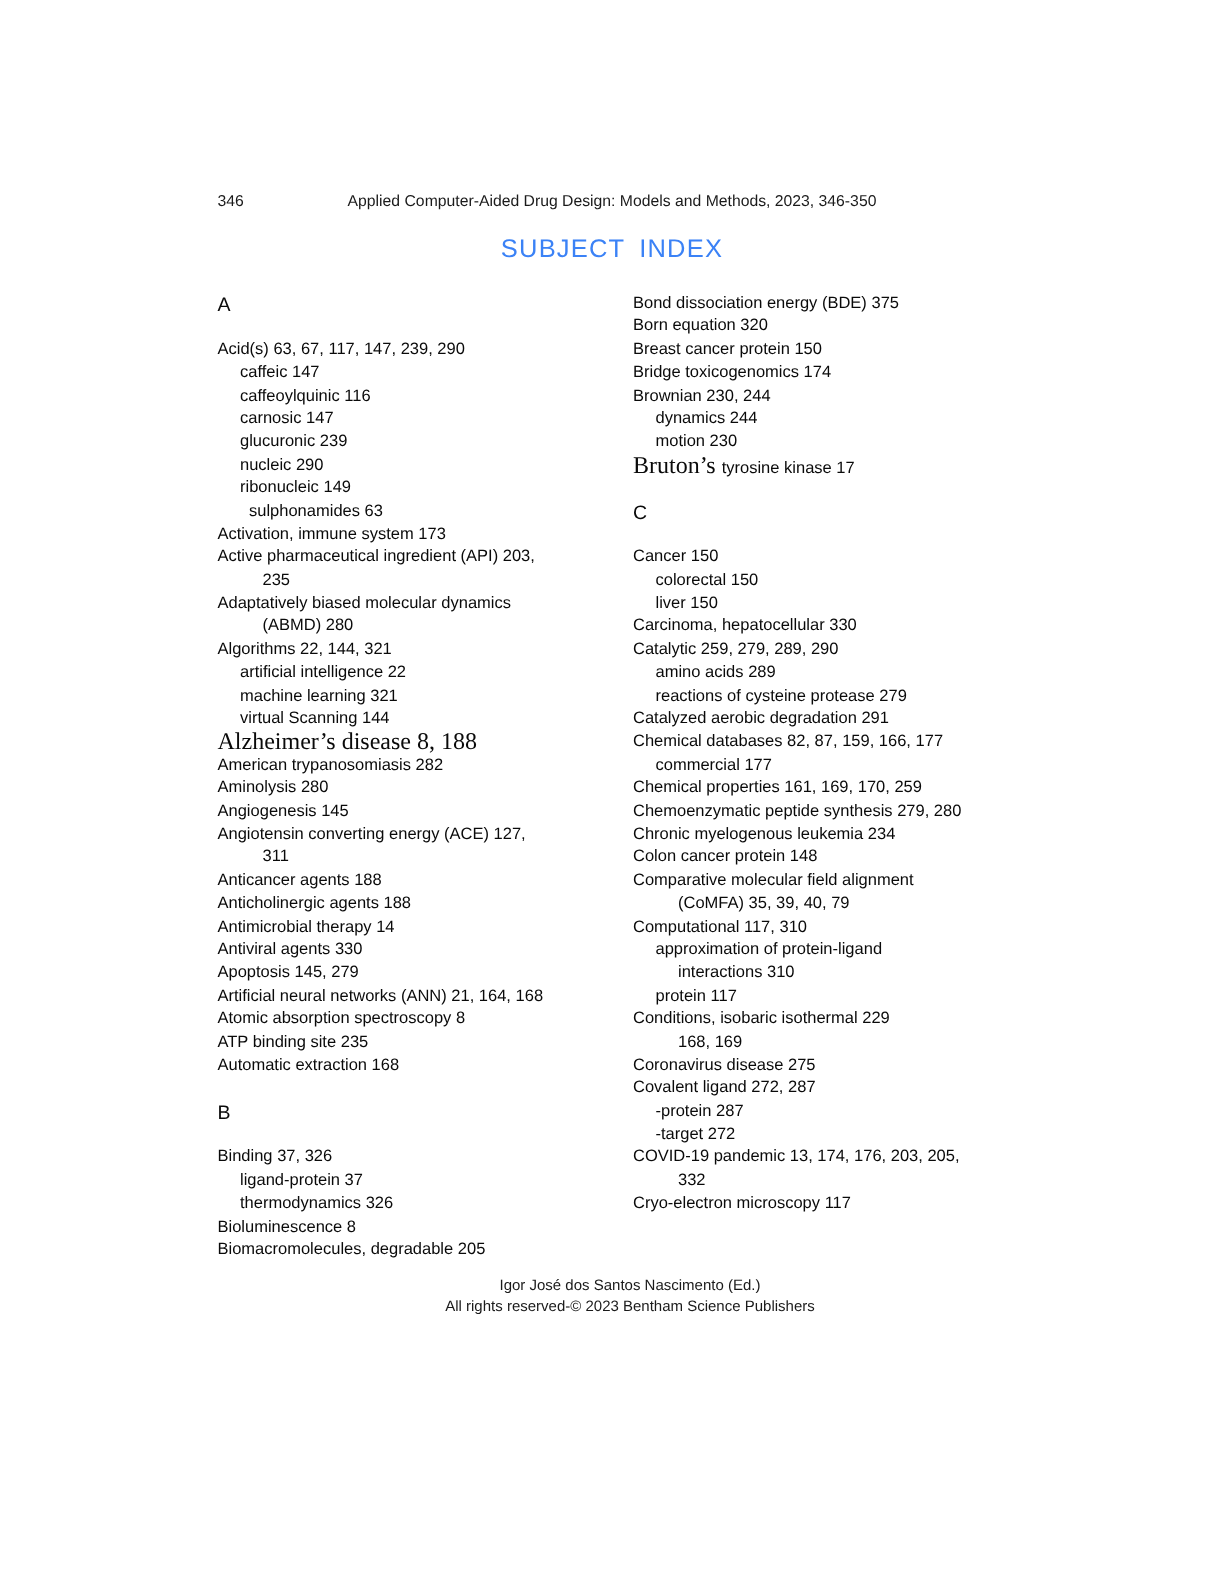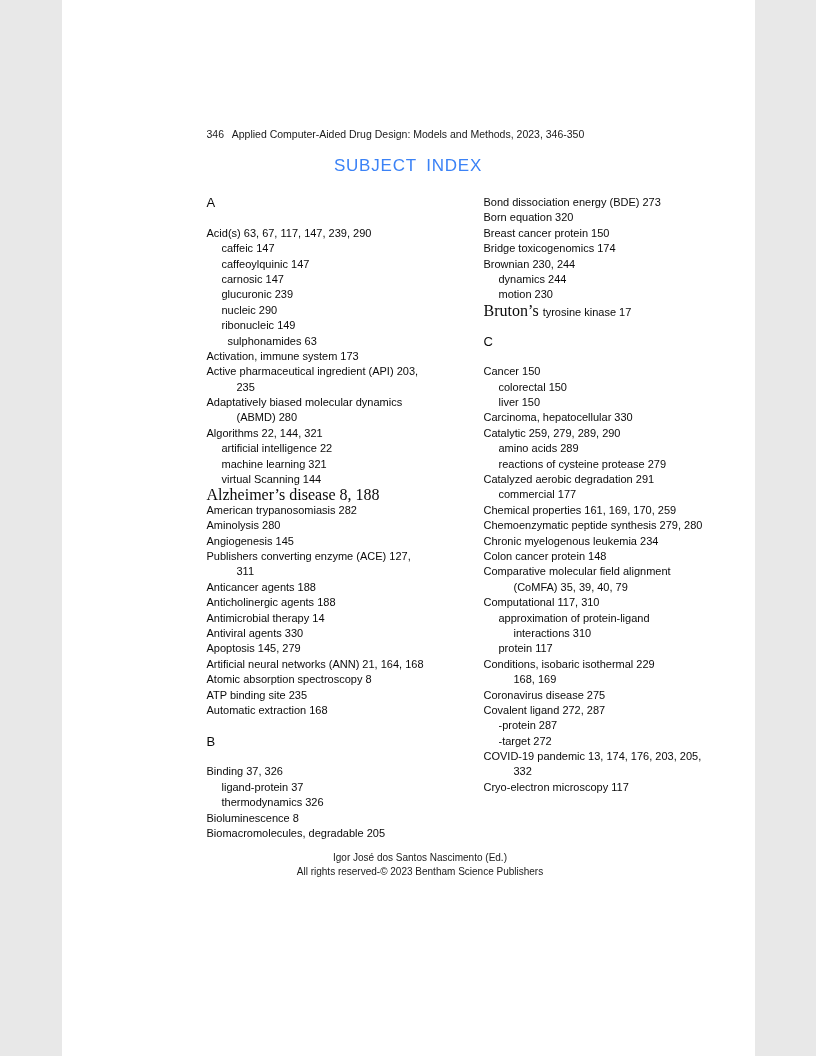--- a/index.html
+++ b/index.html
@@ -1,18 +1,18 @@
 <!DOCTYPE html>
 <html><head>
 <meta charset="utf-8">
 <style>
   html, body { margin: 0; padding: 0; background: #e8e8e8; }
   .page {
     position: relative;
-    width: 693px;
+    width: 816px;
     height: 1056px;
     margin: 0 auto;
     background: #ffffff;
     font-family: "Liberation Sans", sans-serif;
     color: #000;
     overflow: hidden;
   }
   .page-header {
     position: absolute;
     top: 127px;
@@ -105,75 +105,76 @@
     <span class="running">Applied Computer-Aided Drug Design: Models and Methods, 2023, 346-350</span>
   </div>
 
   <h1 class="page-title">SUBJECT INDEX</h1>
 
   <div class="cols">
     <div class="col" id="col-left">
         <div class="sec-heading">A</div>
         <div class="line i0">Acid(s) 63, 67, 117, 147, 239, 290</div>
         <div class="line i1">caffeic 147</div>
-        <div class="line i1">caffeoylquinic 147</div>
+        <div class="line i1">caffeoylquinic 116</div>
         <div class="line i1">carnosic 147</div>
         <div class="line i1">glucuronic 239</div>
         <div class="line i1">nucleic 290</div>
         <div class="line i1">ribonucleic 149</div>
         <div class="line i2">sulphonamides 63</div>
         <div class="line i0">Activation, immune system 173</div>
         <div class="line i0">Active pharmaceutical ingredient (API) 203,</div>
         <div class="line i3">235</div>
         <div class="line i0">Adaptatively biased molecular dynamics</div>
         <div class="line i3">(ABMD) 280</div>
         <div class="line i0">Algorithms 22, 144, 321</div>
         <div class="line i1">artificial intelligence 22</div>
         <div class="line i1">machine learning 321</div>
         <div class="line i1">virtual Scanning 144</div>
         <div class="line i0 serif">Alzheimer’s disease 8, 188</div>
         <div class="line i0">American trypanosomiasis 282</div>
         <div class="line i0">Aminolysis 280</div>
         <div class="line i0">Angiogenesis 145</div>
-        <div class="line i0">Publishers converting enzyme (ACE) 127,</div>
+        <div class="line i0">Angiotensin converting energy (ACE) 127,</div>
         <div class="line i3">311</div>
         <div class="line i0">Anticancer agents 188</div>
         <div class="line i0">Anticholinergic agents 188</div>
         <div class="line i0">Antimicrobial therapy 14</div>
         <div class="line i0">Antiviral agents 330</div>
         <div class="line i0">Apoptosis 145, 279</div>
         <div class="line i0">Artificial neural networks (ANN) 21, 164, 168</div>
         <div class="line i0">Atomic absorption spectroscopy 8</div>
         <div class="line i0">ATP binding site 235</div>
         <div class="line i0">Automatic extraction 168</div>
         <div class="sec-heading">B</div>
         <div class="line i0">Binding 37, 326</div>
         <div class="line i1">ligand-protein 37</div>
         <div class="line i1">thermodynamics 326</div>
         <div class="line i0">Bioluminescence 8</div>
         <div class="line i0">Biomacromolecules, degradable 205</div>
       </div>
     <div class="col" id="col-right">
-        <div class="line i0">Bond dissociation energy (BDE) 273</div>
+        <div class="line i0">Bond dissociation energy (BDE) 375</div>
         <div class="line i0">Born equation 320</div>
         <div class="line i0">Breast cancer protein 150</div>
         <div class="line i0">Bridge toxicogenomics 174</div>
         <div class="line i0">Brownian 230, 244</div>
         <div class="line i1">dynamics 244</div>
         <div class="line i1">motion 230</div>
         <div class="line i0"><span class="serif">Bruton’s </span><span>tyrosine kinase 17</span></div>
         <div class="sec-heading">C</div>
         <div class="line i0">Cancer 150</div>
         <div class="line i1">colorectal 150</div>
         <div class="line i1">liver 150</div>
         <div class="line i0">Carcinoma, hepatocellular 330</div>
         <div class="line i0">Catalytic 259, 279, 289, 290</div>
         <div class="line i1">amino acids 289</div>
         <div class="line i1">reactions of cysteine protease 279</div>
         <div class="line i0">Catalyzed aerobic degradation 291</div>
+        <div class="line i0">Chemical databases 82, 87, 159, 166, 177</div>
         <div class="line i1">commercial 177</div>
         <div class="line i0">Chemical properties 161, 169, 170, 259</div>
         <div class="line i0">Chemoenzymatic peptide synthesis 279, 280</div>
         <div class="line i0">Chronic myelogenous leukemia 234</div>
         <div class="line i0">Colon cancer protein 148</div>
         <div class="line i0">Comparative molecular field alignment</div>
         <div class="line i3">(CoMFA) 35, 39, 40, 79</div>
         <div class="line i0">Computational 117, 310</div>
         <div class="line i1">approximation of protein-ligand</div>
         <div class="line i3">interactions 310</div>

